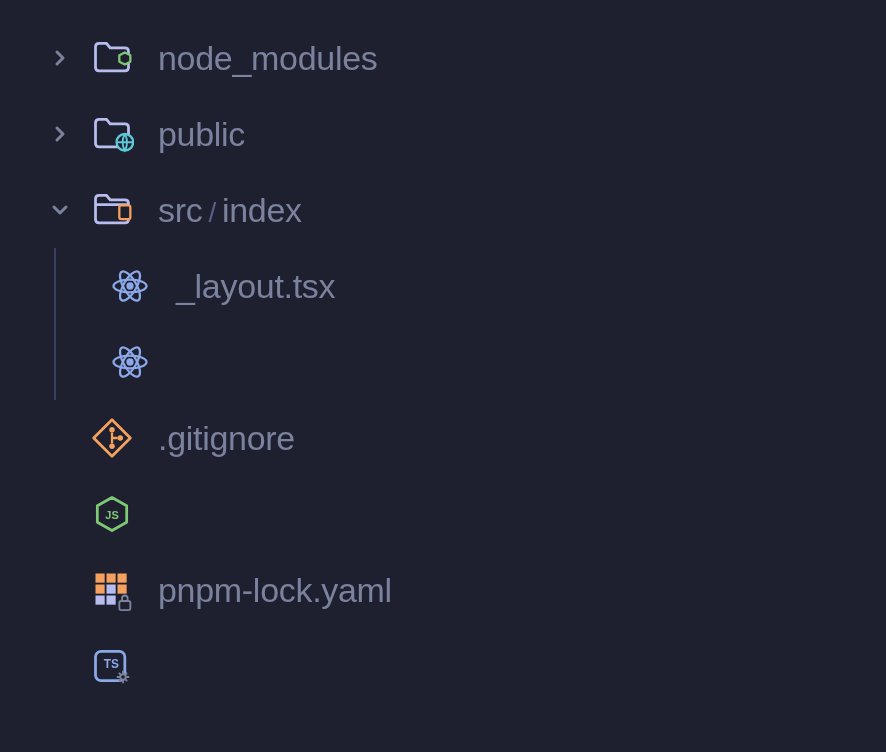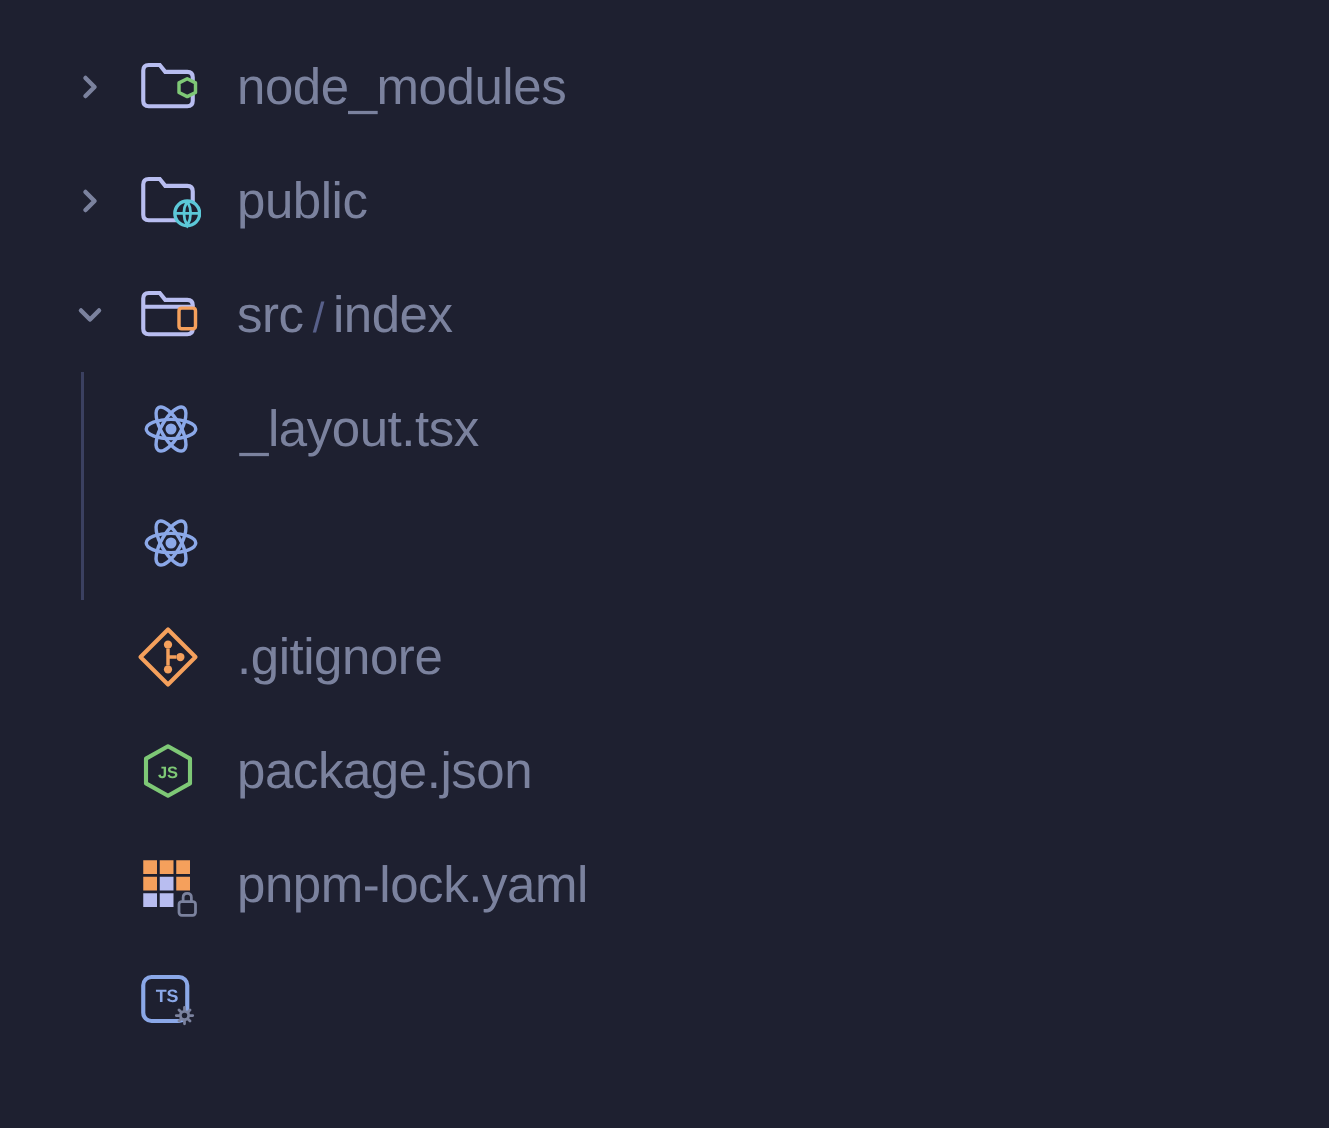--- a/index.html
+++ b/index.html
@@ -52,21 +52,21 @@
     .label {
       color: #7b829e;
       font-weight: 400;
       letter-spacing: -0.3px;
     }
     .indent-1 {
       padding-left: 0px;
     }
     .indent-2 {
       margin-left: 54px;
-      padding-left: 18px;
+      padding-left: 34px;
       border-left: 2px solid #3b4060;
     }
     .indent-2 .chevron-area {
       margin-left: 0;
       width: 12px;
     }
     .path-sep {
       color: #58608a;
       font-size: 28px;
       margin: 0 6px;
@@ -170,21 +170,20 @@
 </div>
 
 <div class="tree-item indent-1">
   <div class="chevron-area"></div>
   <div class="icon-slot">
     <svg viewBox="0 0 48 48" fill="none">
       <path d="M24 6 L40 15 L40 33 L24 42 L8 33 L8 15 Z" stroke="#7ec876" stroke-width="3" stroke-linejoin="round" fill="none"></path>
       <text x="24" y="29" font-size="12" font-weight="bold" fill="#7ec876" text-anchor="middle" font-family="Arial">JS</text>
     </svg>
   </div>
-  <span class="label">package.json</span>
 </div>
 
 <div class="tree-item indent-1">
   <div class="chevron-area"></div>
   <div class="icon-slot">
     <svg viewBox="0 0 48 48" fill="none">
       <rect x="6" y="6" width="10" height="10" fill="#f5a05c"></rect>
       <rect x="18" y="6" width="10" height="10" fill="#f5a05c"></rect>
       <rect x="30" y="6" width="10" height="10" fill="#f5a05c"></rect>
       <rect x="6" y="18" width="10" height="10" fill="#f5a05c"></rect>

